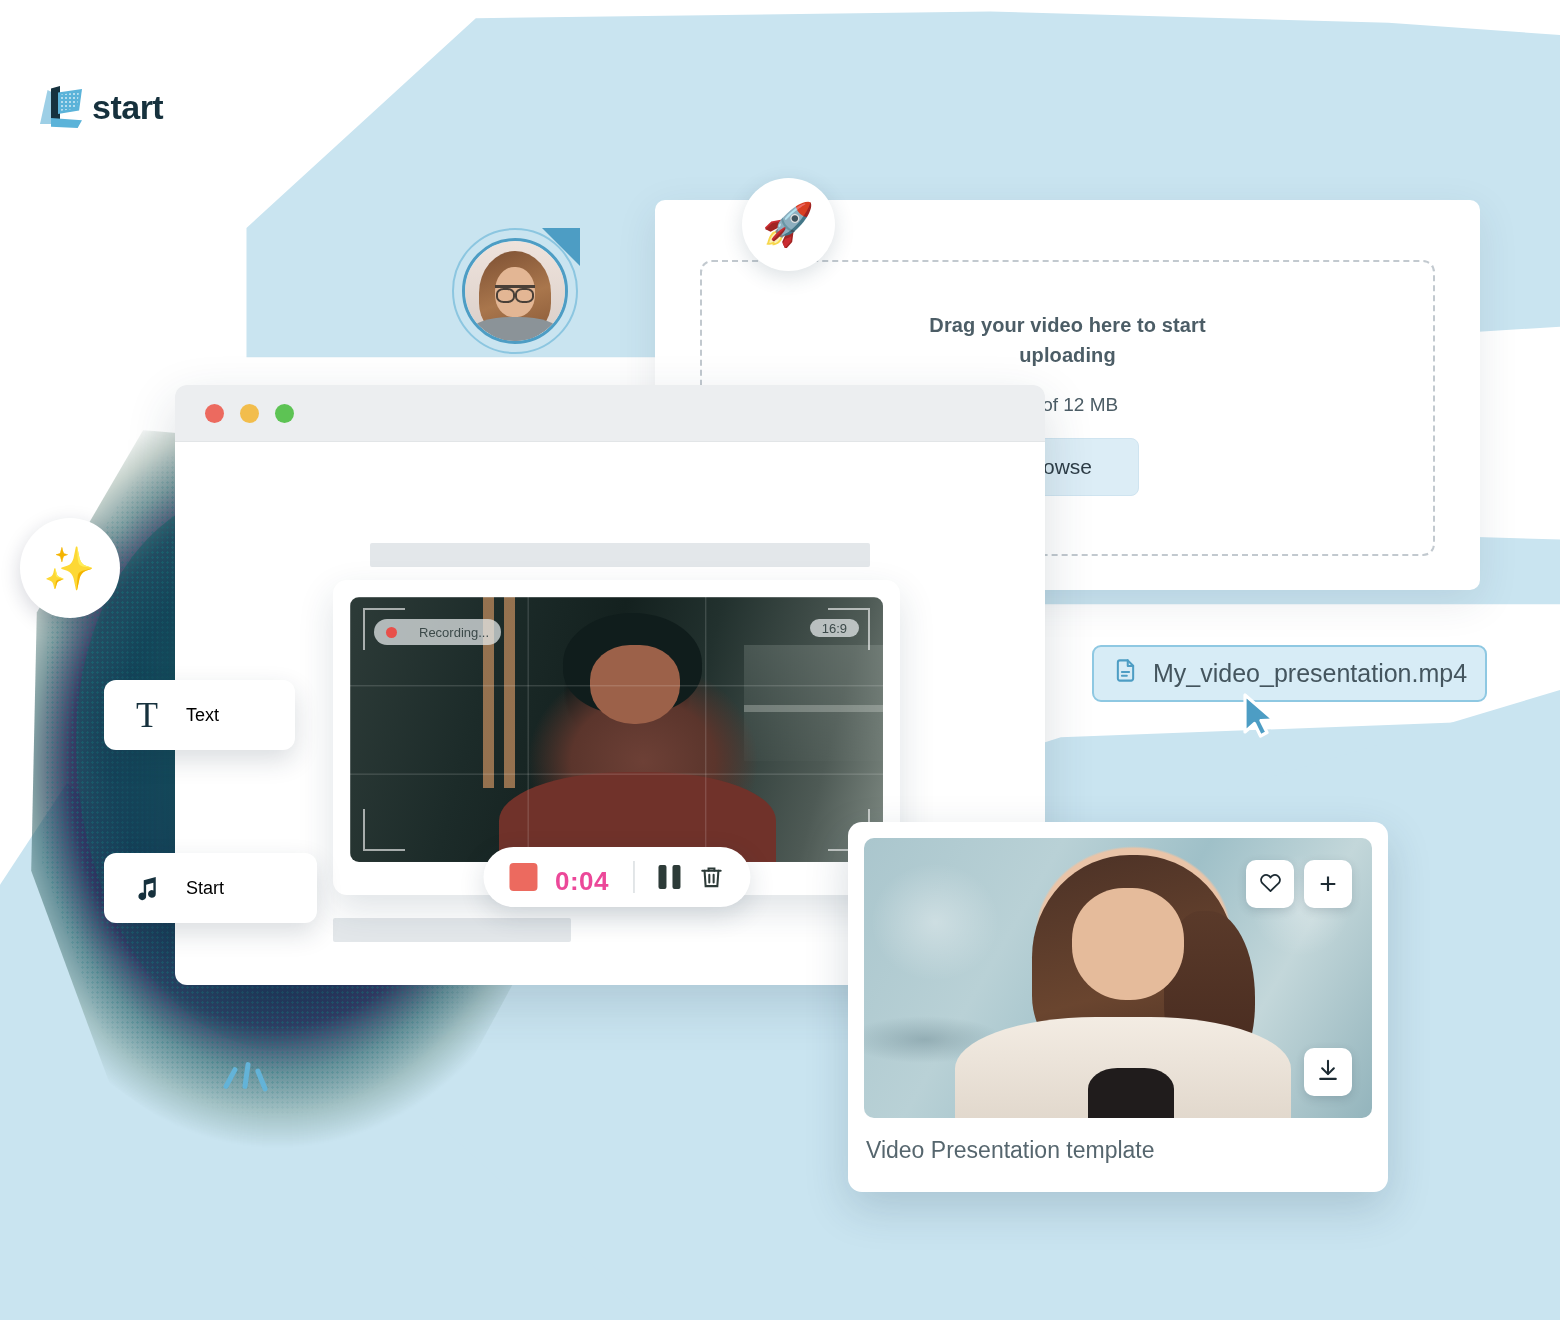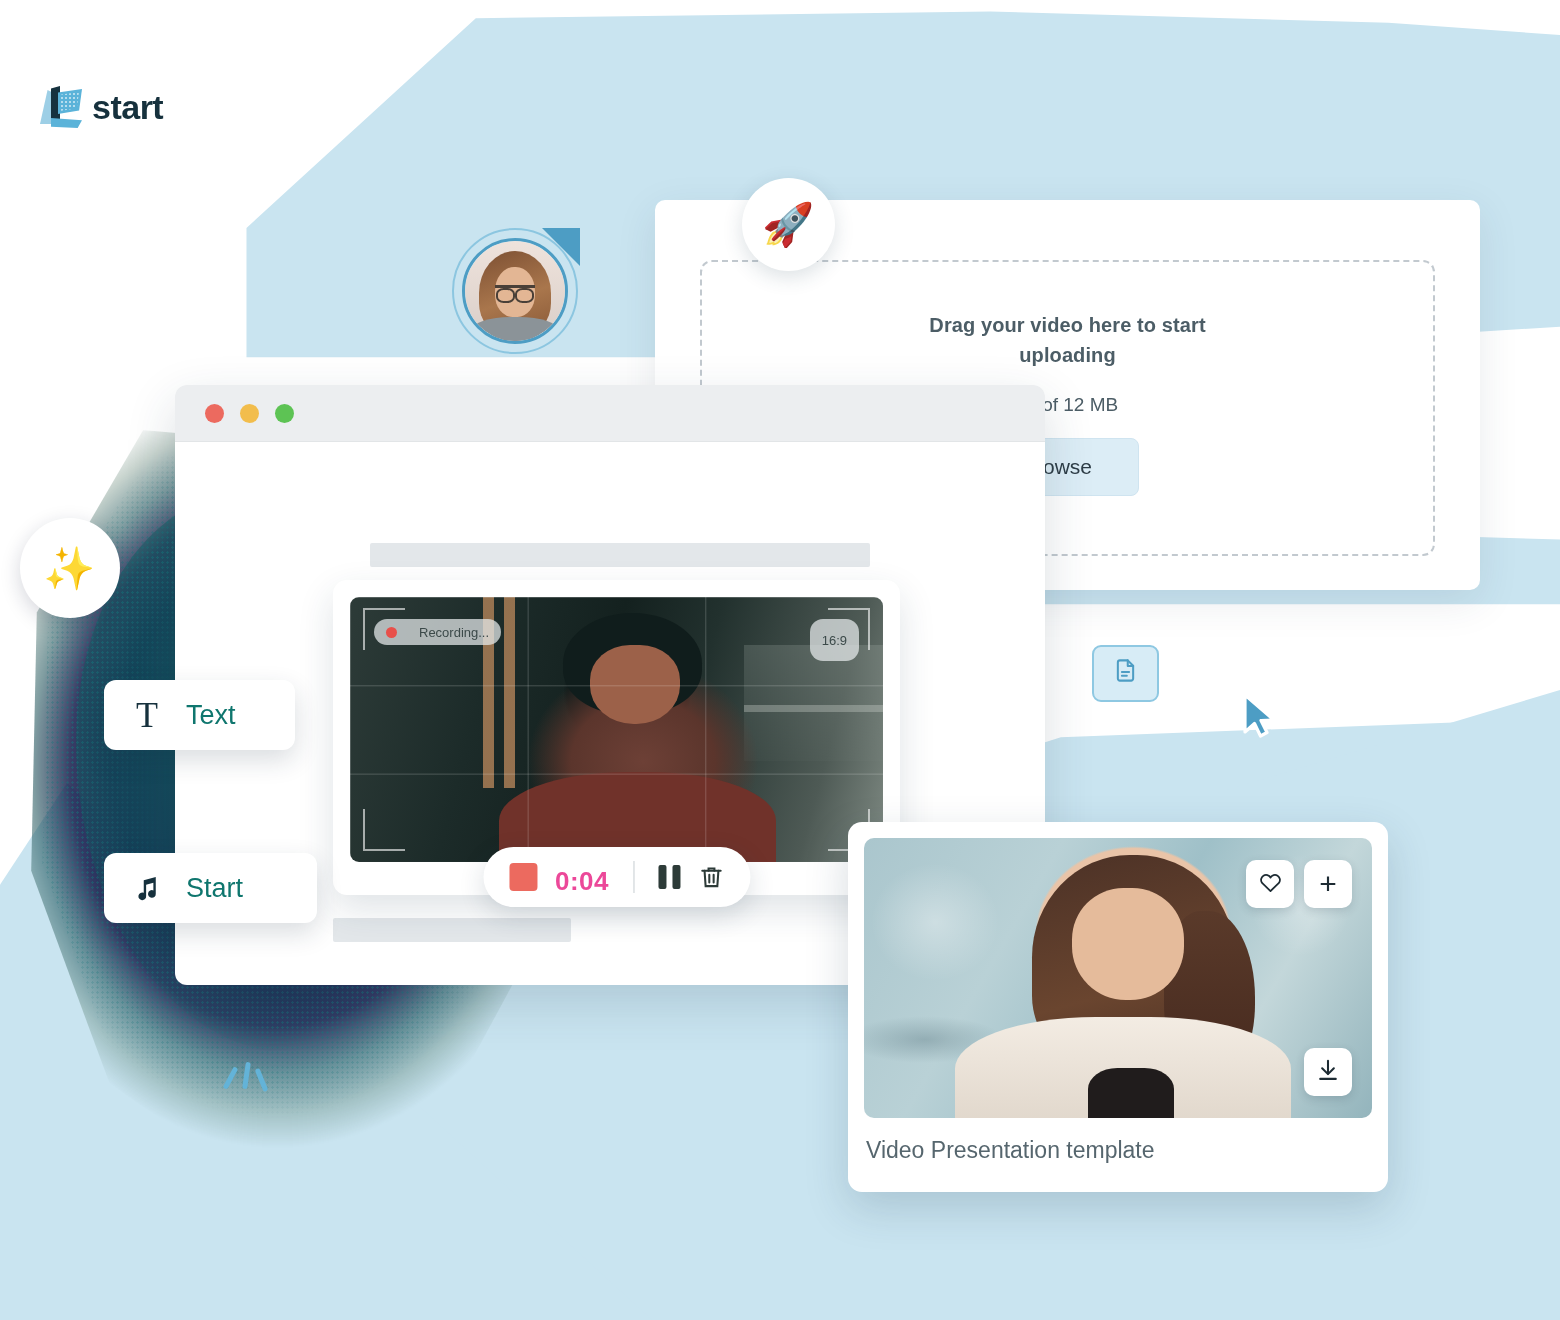--- a/index.html
+++ b/index.html
@@ -250,23 +250,23 @@
   .corner.br{right:13px;bottom:11px;border-right-width:2px;border-bottom-width:2px;}
 
   #rec-badge{
     position:absolute;left:24px;top:22px;height:26px;
     background:rgba(232,236,237,.72);border-radius:13px;
     display:flex;align-items:center;gap:22px;padding:0 12px;
     font-size:13px;color:#3c4a4a;
   }
   #rec-dot{width:11px;height:11px;border-radius:50%;background:#e8504a;}
   #ratio-badge{
-    position:absolute;right:24px;top:22px;height:26px;
+    position:absolute;right:24px;top:22px;height:18px;
     background:rgba(232,236,237,.72);border-radius:13px;
-    display:flex;align-items:center;padding:8px 12px;
+    display:flex;align-items:center;padding:0 12px;
     font-size:13px;color:#3c4a4a;
   }
 
   #rec-controls{
     position:absolute;left:50%;transform:translateX(-50%);bottom:-12px;
     height:60px;background:#fff;border-radius:30px;
     box-shadow:0 8px 26px rgba(30,55,75,.16);
     display:flex;align-items:center;gap:18px;padding:0 26px;
   }
   #stop-square{width:28px;height:28px;border-radius:4px;background:#ec6a5f;}
@@ -279,21 +279,21 @@
   
   .tool-chip{
     position:absolute;background:#ffffff;border-radius:12px;
     box-shadow:0 10px 26px rgba(25,45,65,.16);
     display:flex;align-items:center;gap:22px;
     padding:0 26px;height:70px;
   }
   #tool-text{left:104px;top:680px;width:139px;}
   #tool-overlays{left:104px;top:766px;width:185px;}
   #tool-audio{left:104px;top:853px;width:161px;}
-  .tool-label{font-size:27px;color:#0f766e;}
+  .tool-label{font-size:18px;color:#000000;}
   .tool-icon{width:34px;height:34px;display:flex;align-items:center;justify-content:center;color:#16313d;}
   .t-serif{font-family:"Liberation Serif", serif;font-size:36px;line-height:1;color:#16313d;}
 
   
   #start-recording{
     position:absolute;left:258px;top:980px;width:335px;height:108px;
     background:#dcedf6;border:1px solid #cfe4f0;border-radius:10px;
     display:flex;align-items:center;padding-left:52px;box-sizing:border-box;
     font-size:27px;font-weight:700;color:#47545b;
     box-shadow:0 10px 26px rgba(30,60,85,.10);
@@ -487,20 +487,21 @@
 
 
   <div id="file-chip">
     <span>
       <svg viewBox="0 0 24 24" width="27" height="27" fill="none" stroke="#4d9dc4" stroke-width="1.8" stroke-linecap="round" stroke-linejoin="round">
         <path d="M14 3H7a1.8 1.8 0 0 0-1.8 1.8v14.4A1.8 1.8 0 0 0 7 21h10a1.8 1.8 0 0 0 1.8-1.8V7.8z"></path>
         <path d="M14 3v5h4.8"></path>
           <path d="M8.8 13.4h6.4M8.8 16.6h4.4"></path>
       </svg>
     </span>
+    <span>My_video_presentation.mp4</span>
   </div>
   <div id="cursor">
     <svg viewBox="0 0 40 48" width="40" height="48">
       <path d="M5 3 L5 40 L14.5 31.5 L20.5 44 L27 40.5 L21 28.5 L34 28 Z" fill="#4d9dc4" stroke="#ffffff" stroke-width="3.2" stroke-linejoin="round"></path>
     </svg>
   </div>
 
   <div id="template-card">
     <div id="template-thumb">
       <div class="bg-blur"></div>

